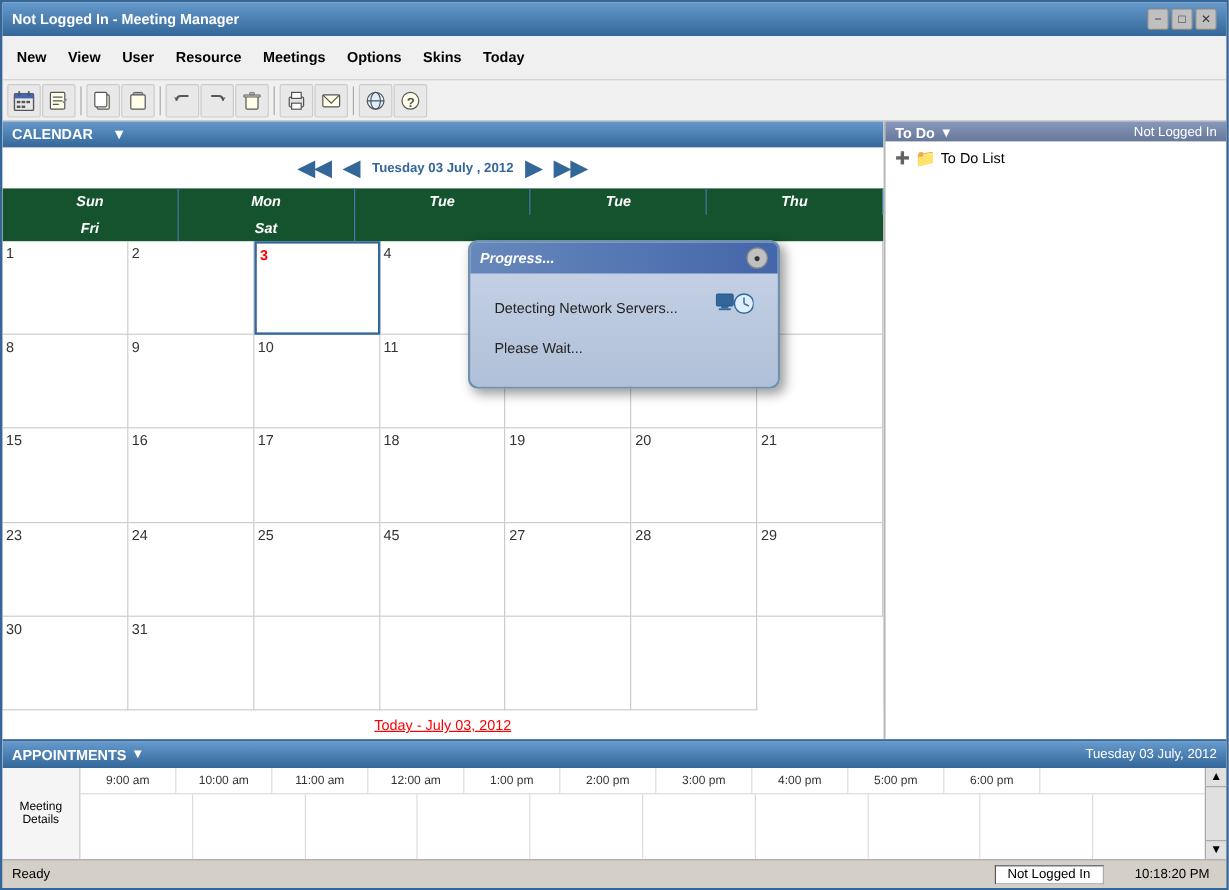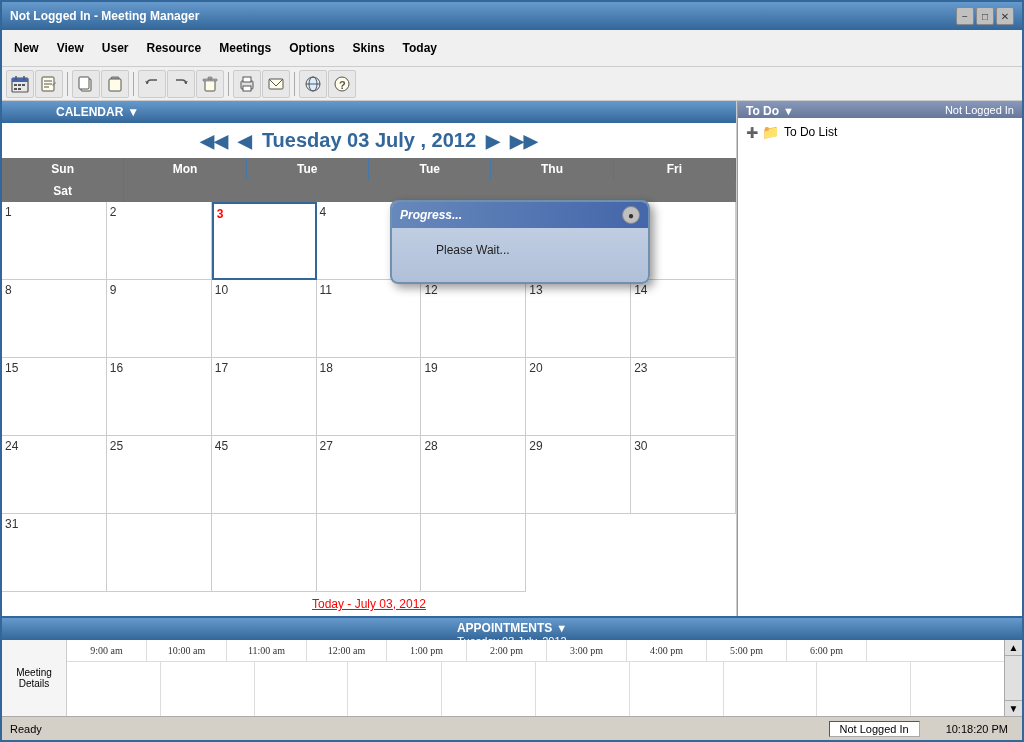--- a/index.html
+++ b/index.html
@@ -101,27 +101,28 @@
       background: white;
     }
     .nav-btn {
       cursor: pointer;
       color: #336699;
       font-weight: bold;
       font-size: 16px;
     }
     .nav-date {
       color: #336699;
-      font-size: 20px;
+      font-size: 11px;
       font-weight: bold;
     }
     .cal-days-header {
       display: grid;
-      grid-template-columns: repeat(6, 1fr);
-      background: #737373;
+      grid-template-columns: repeat(5, 1fr);
+      background: #14532d;
+      font-style: italic;
     }
     .cal-day-name {
       color: white;
       text-align: center;
       padding: 4px 2px;
       font-weight: bold;
       font-size: 12px;
       border-right: 1px solid #4477aa;
     }
     .cal-cells {
@@ -207,21 +208,20 @@
       flex-direction: column;
     }
     .appt-header {
       background: linear-gradient(to bottom, #6699cc, #336699);
       color: white;
       padding: 3px 8px;
       display: flex;
       align-items: center;
       justify-content: space-between;
       height: 22px;
-      flex-direction: column;
     }
     .appt-title {
       font-weight: bold;
       font-size: 12px;
       display: flex;
       align-items: center;
       gap: 4px;
     }
     .appt-date {
       font-size: 11px;
@@ -257,21 +257,20 @@
       min-width: 80px;
       font-size: 10px;
       color: #333;
       text-align: center;
       border-right: 1px solid #ddd;
       padding: 2px;
       height: 100%;
       display: flex;
       align-items: center;
       justify-content: center;
-      font-family: Liberation Serif, serif;
     }
 
     
     .status-bar {
       background: #d4d0c8;
       border-top: 1px solid #aaa;
       padding: 3px 8px;
       display: flex;
       align-items: center;
       justify-content: space-between;
@@ -350,21 +349,20 @@
       font-size: 12px;
       color: #222;
     }
     .progress-icon {
       font-size: 22px;
     }
     .progress-wait {
       font-size: 12px;
       color: #222;
       padding-bottom: 10px;
-      margin-left: 24px;
     }
 
     
     .app-window {
       width: 1024px;
       height: 742px;
       display: flex;
       flex-direction: column;
       border: 2px solid #336699;
       overflow: hidden;
@@ -507,21 +505,21 @@
         </svg>
     </div>
   </div>
 
   <div class="content-area">
     <div class="middle-section">
 
       <div class="calendar-container">
 
         <div class="calendar-top-bar">
-          <div style="display:flex;align-items:flex-end;gap:4px;margin-left:46px;">
+          <div style="display:flex;align-items:flex-end;gap:16px;">
             <span style="color:white;font-weight:bold;font-size:12px;">CALENDAR</span>
             <span style="font-size:12px;color:white;">▼</span>
           </div>
           <span style="color:white;font-size:11px;margin-top:36px;">July, 2012</span>
         </div>
 
         <div class="cal-nav">
           <span class="nav-btn" style="font-size:18px;">◀◀</span>
           <span class="nav-btn" style="font-size:18px;">◀</span>
           <span class="nav-date">Tuesday 03 July , 2012</span>
@@ -553,20 +551,21 @@
             <div class="cal-cell"><span class="cell-num">11</span></div>
             <div class="cal-cell"><span class="cell-num">12</span></div>
             <div class="cal-cell"><span class="cell-num">13</span></div>
             <div class="cal-cell"><span class="cell-num">14</span></div>
             <div class="cal-cell"><span class="cell-num">15</span></div>
             <div class="cal-cell"><span class="cell-num">16</span></div>
             <div class="cal-cell"><span class="cell-num">17</span></div>
             <div class="cal-cell"><span class="cell-num">18</span></div>
             <div class="cal-cell"><span class="cell-num">19</span></div>
             <div class="cal-cell"><span class="cell-num">20</span></div>
+            <div class="cal-cell"><span class="cell-num">21</span></div>
             <div class="cal-cell"><span class="cell-num">23</span></div>
             <div class="cal-cell"><span class="cell-num">24</span></div>
             <div class="cal-cell"><span class="cell-num">25</span></div>
             <div class="cal-cell"><span class="cell-num">45</span></div>
             <div class="cal-cell"><span class="cell-num">27</span></div>
             <div class="cal-cell"><span class="cell-num">28</span></div>
             <div class="cal-cell"><span class="cell-num">29</span></div>
             <div class="cal-cell"><span class="cell-num">30</span></div>
             <div class="cal-cell"><span class="cell-num">31</span></div>
             <div class="cal-cell"></div>
@@ -653,16 +652,31 @@
       <span class="status-time">10:18:20 PM</span>
     </div>
   </div>
 
   <div class="progress-dialog" style="position:fixed;top:200px;left:390px;">
     <div class="progress-title-bar">
       <span class="progress-title">Progress...</span>
       <div class="progress-close">●</div>
     </div>
     <div class="progress-body">
+      <div class="progress-row">
+        <span class="progress-text">Detecting Network Servers...</span>
+        <span class="progress-icon">
+          <svg width="32" height="22" viewBox="0 0 32 22">
+
+            <rect x="1" y="2" width="14" height="10" rx="1" fill="#336699" stroke="#225588" stroke-width="0.8"></rect>
+            <rect x="5" y="12" width="6" height="2" fill="#336699"></rect>
+            <rect x="3" y="14" width="10" height="1.5" fill="#336699"></rect>
+
+            <circle cx="24" cy="10" r="8" fill="#ddeeff" stroke="#336699" stroke-width="1.2"></circle>
+            <line x1="24" y1="10" x2="24" y2="5" stroke="#336699" stroke-width="1.2"></line>
+            <line x1="24" y1="10" x2="28" y2="12" stroke="#336699" stroke-width="1.2"></line>
+          </svg>
+        </span>
+      </div>
       <div class="progress-wait">Please Wait...</div>
     </div>
   </div>
 </div>
 
 </body></html>

